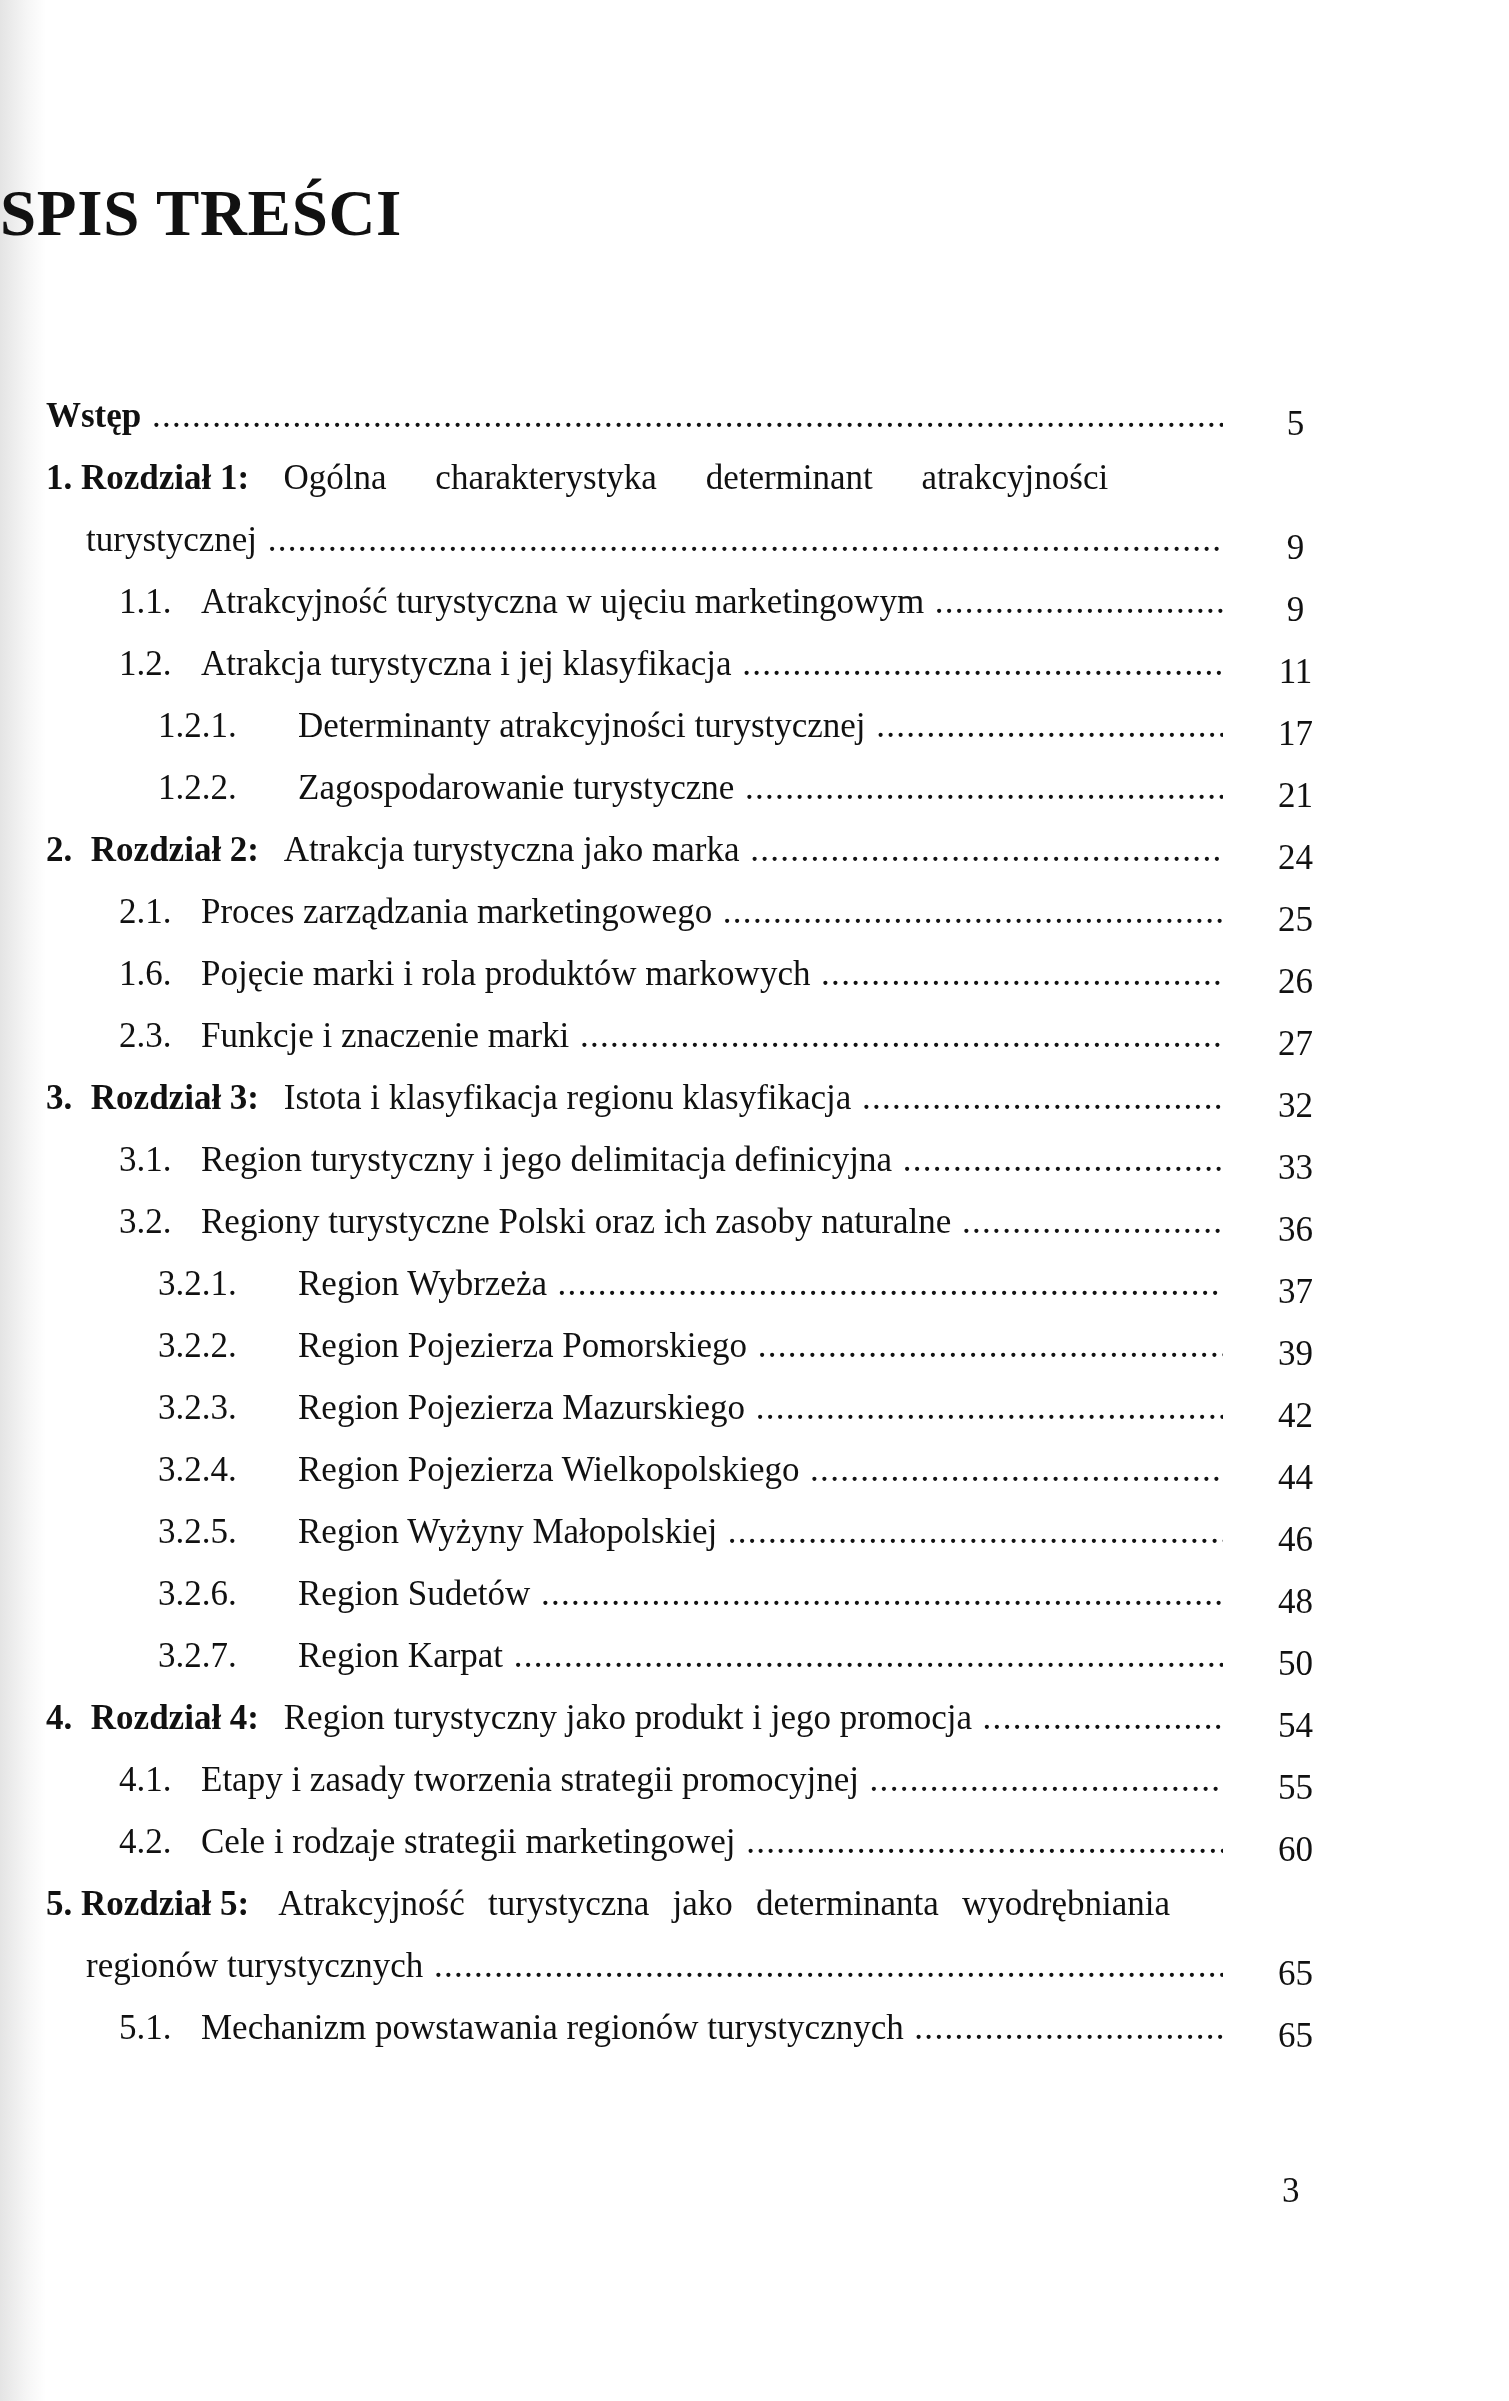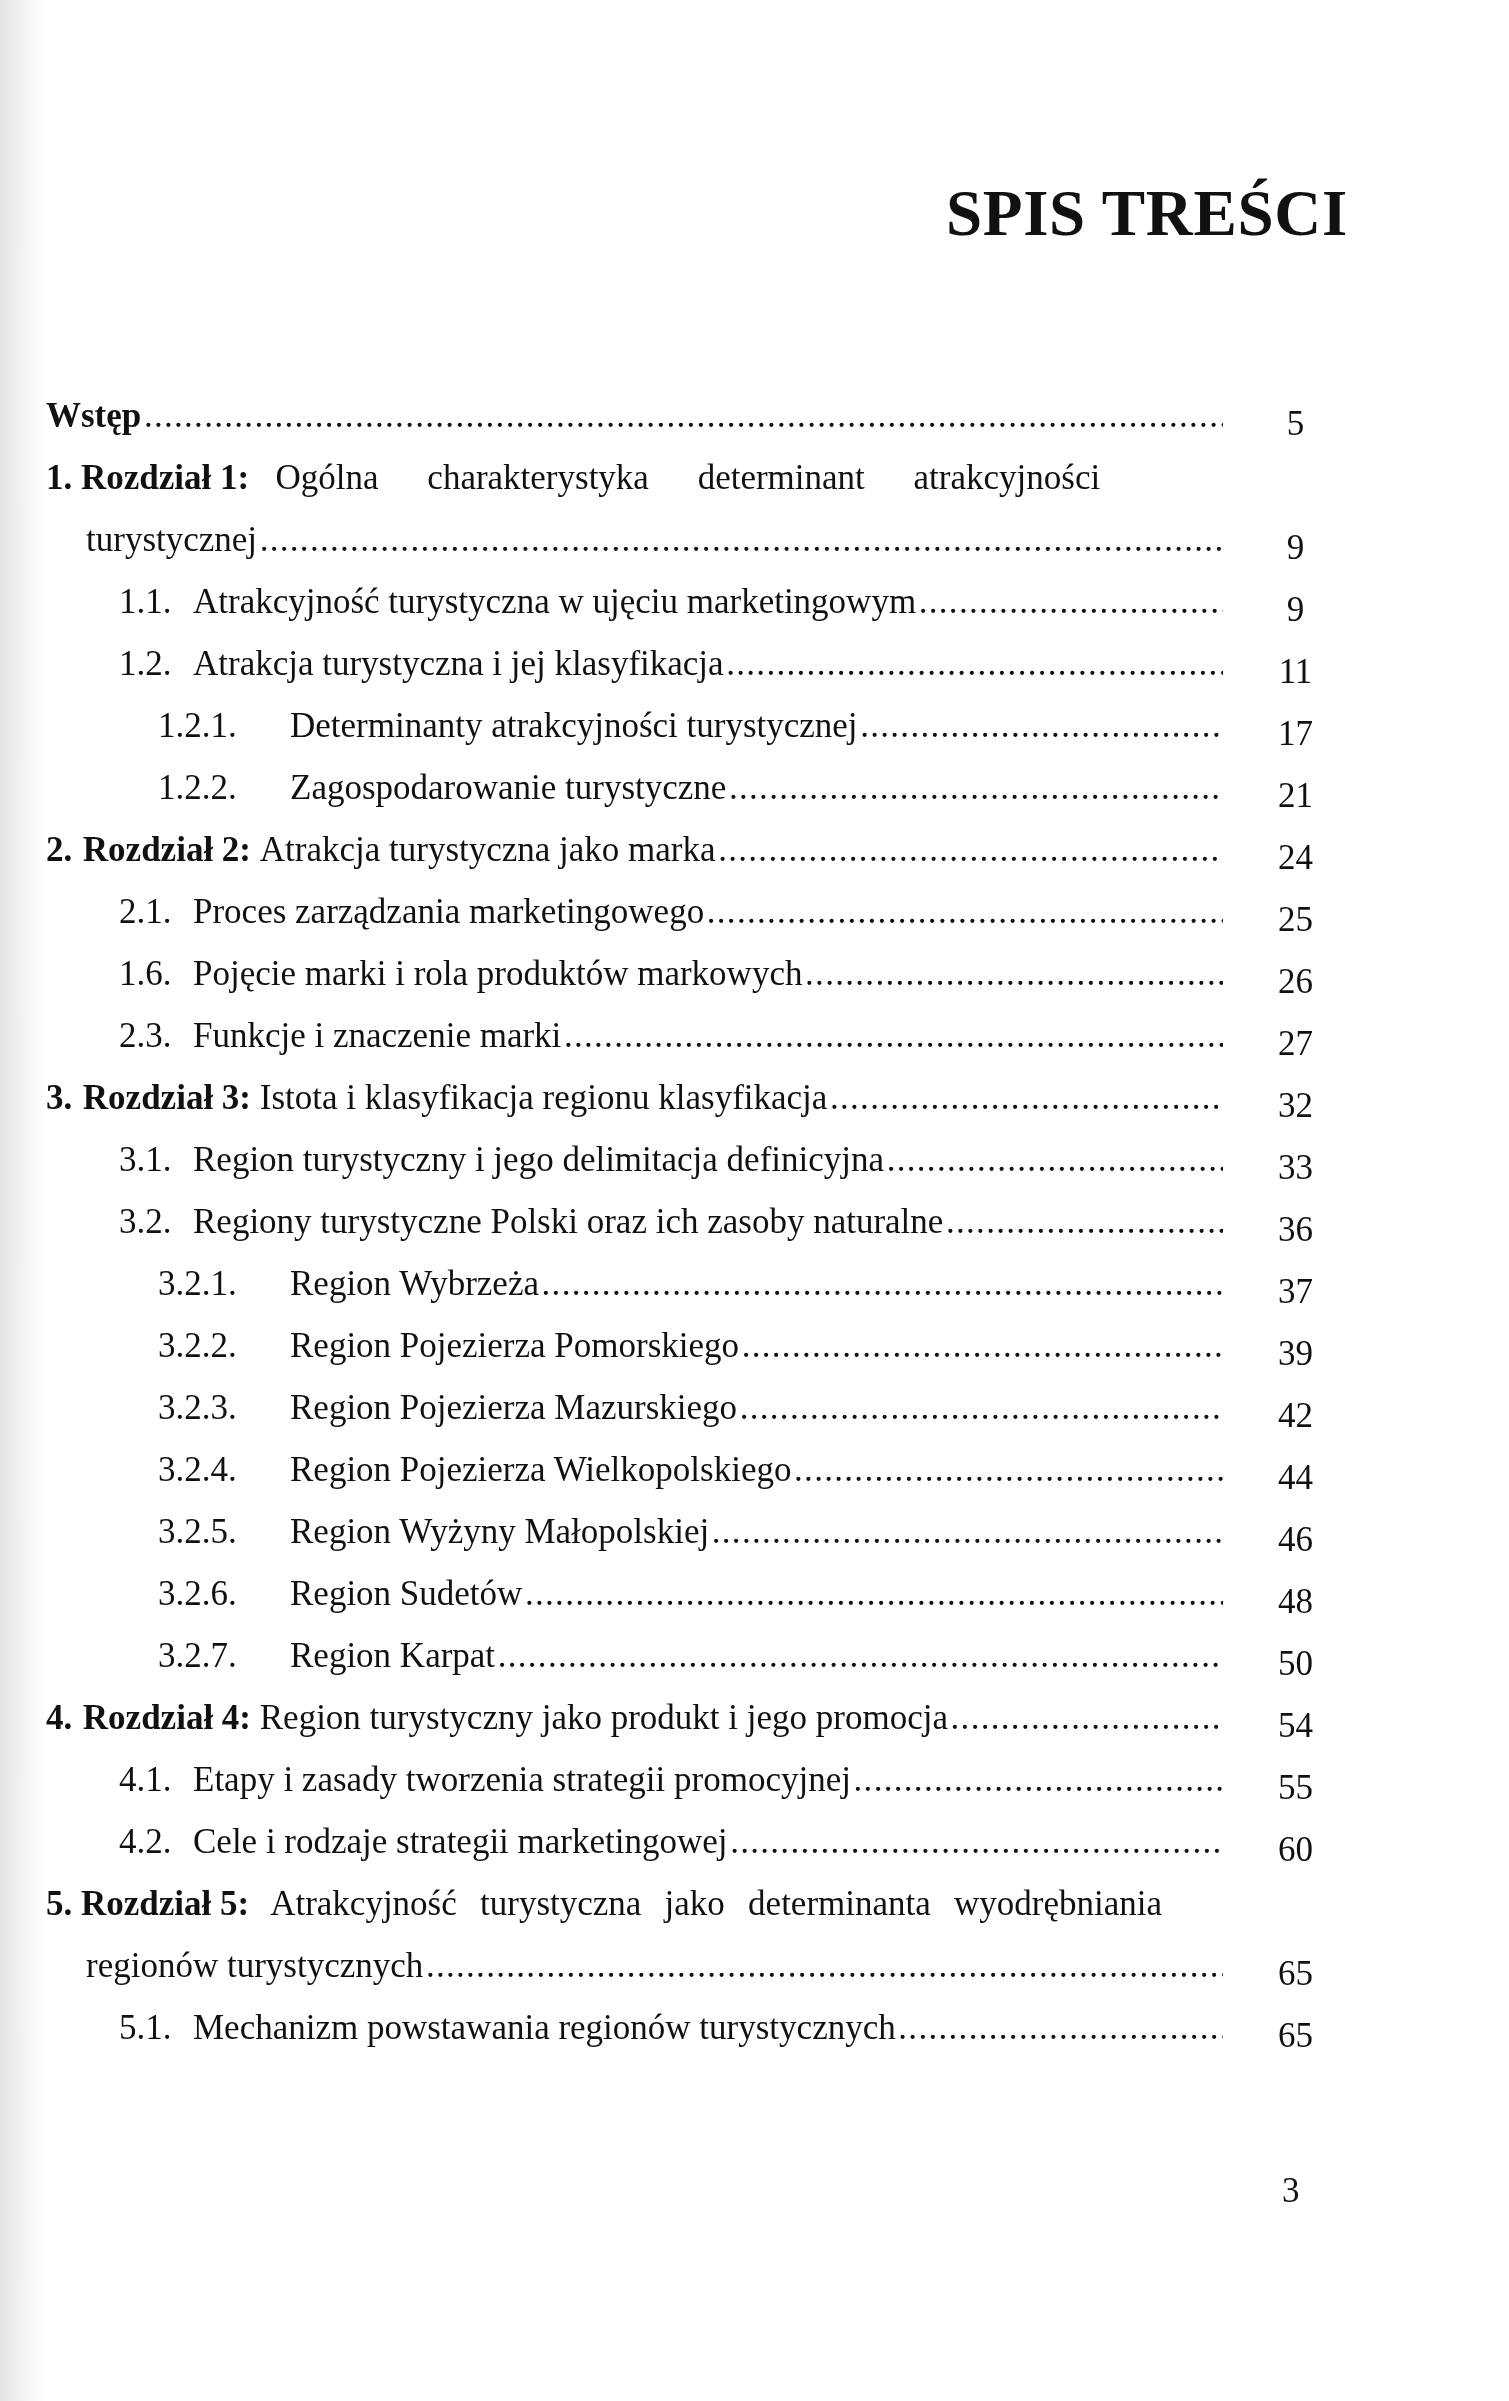--- a/index.html
+++ b/index.html
@@ -1,24 +1,24 @@
 <!DOCTYPE html>
 <html style="font-size:10.6px"><head>
 <meta charset="utf-8">
 <style>
   html, body { margin: 0; padding: 0; background: #ffffff; }
   body { width: 1509px; height: 2401px; position: relative; overflow: hidden;
          font-family: "Liberation Serif", "DejaVu Serif", serif; color: #111; }
   .page-shadow { position: absolute; left: 0; top: 0; width: 46px; height: 2401px;
          background: linear-gradient(to right, #e4e4e4, #f6f6f6 60%, #ffffff); }
-  .title { position: absolute; top: 132px; left: 0; width: 1348px; text-align: right;
+  .title { position: absolute; top: 132px; left: 0; width: 1348px; text-align: left;
            font-weight: bold; font-size: 65px; letter-spacing: 0.7px; }
   .toc { position: absolute; top: 383px; left: 46px; width: 1296px; }
   .row { position: relative; height: 62px; font-size: 35px; line-height: 1; }
-  .row .main { position: absolute; bottom: 12px; display: flex; align-items: center; right: 119px; }
+  .row .main { position: absolute; bottom: 12px; display: flex; align-items: center; right: 119px; gap: 8px; }
   .row .page { position: absolute; right: 0; width: 93px; text-align: center; bottom: 4px; font-size: 35px; }
   .row.nopage .main { right: 104px; justify-content: space-between; }
   .num { white-space: pre; }
   .lvl0 .main { left: 0; }
   .lvl0w .main { left: 40px; }
   .lvl1 .main { left: 73px; }
   .lvl2 .main { left: 112px; }
   .lvl2 .num { display: inline-block; width: 132px; }
   .lvl1 .num { display: inline-block; width: 50px; margin-right: 24px; }
   .lvl0 .num { margin-right: 10.6px; }

